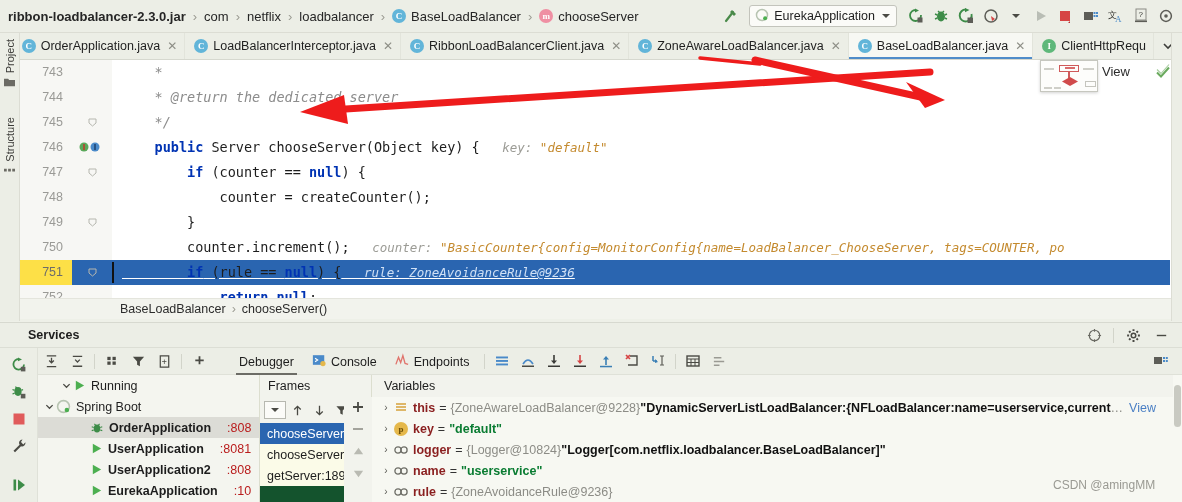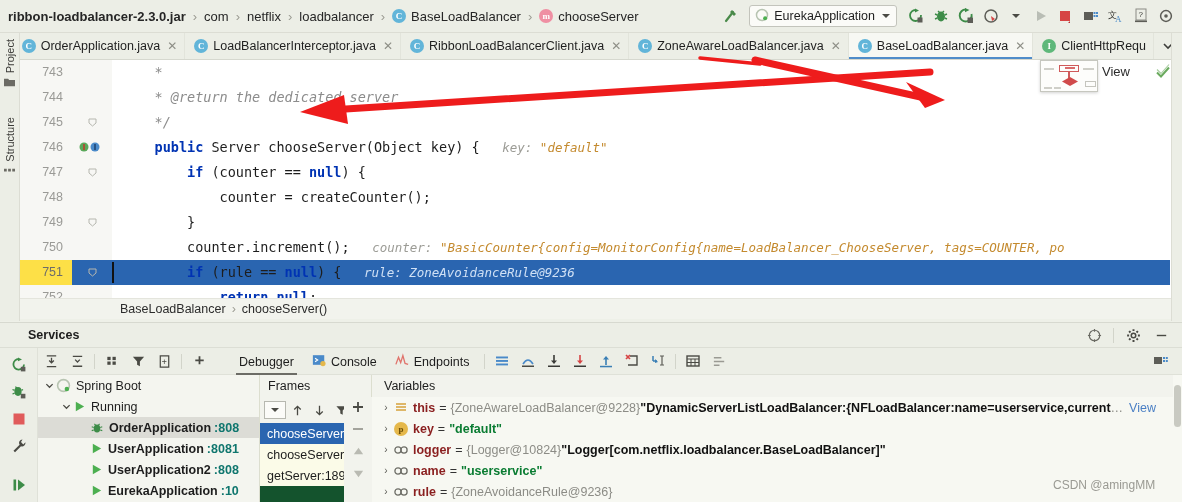--- a/index.html
+++ b/index.html
@@ -88,21 +88,21 @@
     color: #9a9a96; font-size: 12.5px; font-family: "Liberation Sans", sans-serif;
     background: #f7f7f4; height: 25px; line-height: 25px;
   }
   .gutter.hl { background: #fde047; color: #6d6d69; }
   .fold {
     width: 40px; min-width: 40px; height: 25px; background: #f7f7f4;
     display: flex; align-items: center; justify-content: center;
     position: relative;
   }
   .codetext { flex: 1; white-space: pre; height: 25px; line-height: 25px; padding-left: 10px; overflow: hidden; }
-  .coderow.sel .codetext { background: #2a65b0; color: #ffffff; }
+  .coderow.sel .codetext { background: #2a65b0; color: #ffffff; text-decoration: underline; }
   .coderow.sel .fold { background: #2a65b0; }
   .kw { color: #0033b3; font-weight: bold; }
   .cmt { color: #8c8c8c; font-style: italic; }
   .fn { color: #1d1d1d; }
   .hint { color: #9c9c96; font-style: italic; font-size: 12.5px; }
   .hint-str { color: #c48a2e; font-style: italic; font-size: 12.5px; }
   .coderow.sel .hint, .coderow.sel .hint-str { color: #cfe0f5; }
   .caret { position: absolute; left: 92px; top: 2px; width: 2px; height: 21px; background: #111; }
 
   
@@ -156,21 +156,21 @@
   .svc-tree {
     position: absolute; left: 38px; top: 375px; width: 222px; height: 127px;
     background: #f4f5ef; overflow: hidden; border-right: 1px solid #dcdecf;
   }
   .tree-row {
     display: flex; align-items: center; height: 21px; font-size: 12.5px;
     color: #1d1d1d; white-space: nowrap; padding-right: 4px;
   }
   .tree-row.sel { background: #dcdcd6; }
   .tw { width: 14px; display: flex; align-items: center; justify-content: center; color: #585852; font-size: 9px; }
-  .port { color: #0f766e; font-weight: bold; margin-left: 3px; }
+  .port { color: #b91c1c; font-weight: normal; margin-left: 16px; }
 
   .frames {
     position: absolute; left: 260px; top: 375px; width: 112px; height: 127px;
     background: #14532d; overflow: hidden; border-right: 1px solid #dcdecf;
   }
   .panel-hdr {
     height: 22px; display: flex; align-items: center; padding-left: 8px;
     font-size: 12.5px; color: #1d1d1d; background: #f2f3ed;
   }
   .frames-tools { height: 26px; display: flex; align-items: center; padding-left: 4px; background: #f2f3ed; }
@@ -733,46 +733,46 @@
     <div class="rail-ic" style="margin-top:12px">
       <svg width="16" height="16" viewBox="0 0 16 16">
           <rect x="2.5" y="2.5" width="2.6" height="11" fill="#3d8c48"></rect>
           <path d="M7 2.5 L14 8 L7 13.5 Z" fill="#3d8c48"></path>
         </svg>
     </div>
   </div>
 
   <div class="svc-tree">
     <div id="tree">
+        <div class="tree-row" style="padding-left: 21px;">
+          <span class="tw">
+            <svg width="9" height="9" viewBox="0 0 10 10">
+              <path d="M1.5 3.5 L5 7 L8.5 3.5" stroke="#4a4a44" stroke-width="1.4" fill="none"></path>
+            </svg>
+          </span>
+          <span style="display: flex; align-items: center; margin-right: 5px;">
+            <svg width="13" height="13" viewBox="0 0 14 14">
+              <path d="M3 2 L12 7 L3 12 Z" fill="#4caf50"></path>
+            </svg>
+          </span>
+          <span>Running</span>
+        </div>
         <div class="tree-row" style="padding-left: 4px;">
           <span class="tw">
             <svg width="9" height="9" viewBox="0 0 10 10">
               <path d="M1.5 3.5 L5 7 L8.5 3.5" stroke="#4a4a44" stroke-width="1.4" fill="none"></path>
             </svg>
           </span>
           <span style="display: flex; align-items: center; margin-right: 5px;">
             <svg width="15" height="15" viewBox="0 0 16 16">
               <circle cx="8" cy="8" r="6.3" fill="none" stroke="#b7c4b1" stroke-width="1.7"></circle>
               <circle cx="11.6" cy="11.6" r="2.4" fill="#4caf50"></circle>
             </svg>
           </span>
           <span>Spring Boot</span>
-        </div>
-        <div class="tree-row" style="padding-left: 21px;">
-          <span class="tw">
-            <svg width="9" height="9" viewBox="0 0 10 10">
-              <path d="M1.5 3.5 L5 7 L8.5 3.5" stroke="#4a4a44" stroke-width="1.4" fill="none"></path>
-            </svg>
-          </span>
-          <span style="display: flex; align-items: center; margin-right: 5px;">
-            <svg width="13" height="13" viewBox="0 0 14 14">
-              <path d="M3 2 L12 7 L3 12 Z" fill="#4caf50"></path>
-            </svg>
-          </span>
-          <span>Running</span>
         </div>
         <div class="tree-row sel" style="padding-left: 38px;">
           <span class="tw"></span>
           <span style="display: flex; align-items: center; margin-right: 5px;">
             <svg width="14" height="14" viewBox="0 0 16 16">
               <ellipse cx="8" cy="8.5" rx="3.7" ry="4.6" fill="#3d8c48"></ellipse>
               <path d="M2 6.5 L4.3 7.4 M2 11 L4.3 10.2 M14 6.5 L11.7 7.4 M14 11 L11.7 10.2 M5 3.3 L6.4 4.7 M11 3.3 L9.6 4.7" stroke="#3d8c48" stroke-width="1.3"></path>
             </svg>
           </span>
           <span style="font-weight: bold;">OrderApplication</span>

